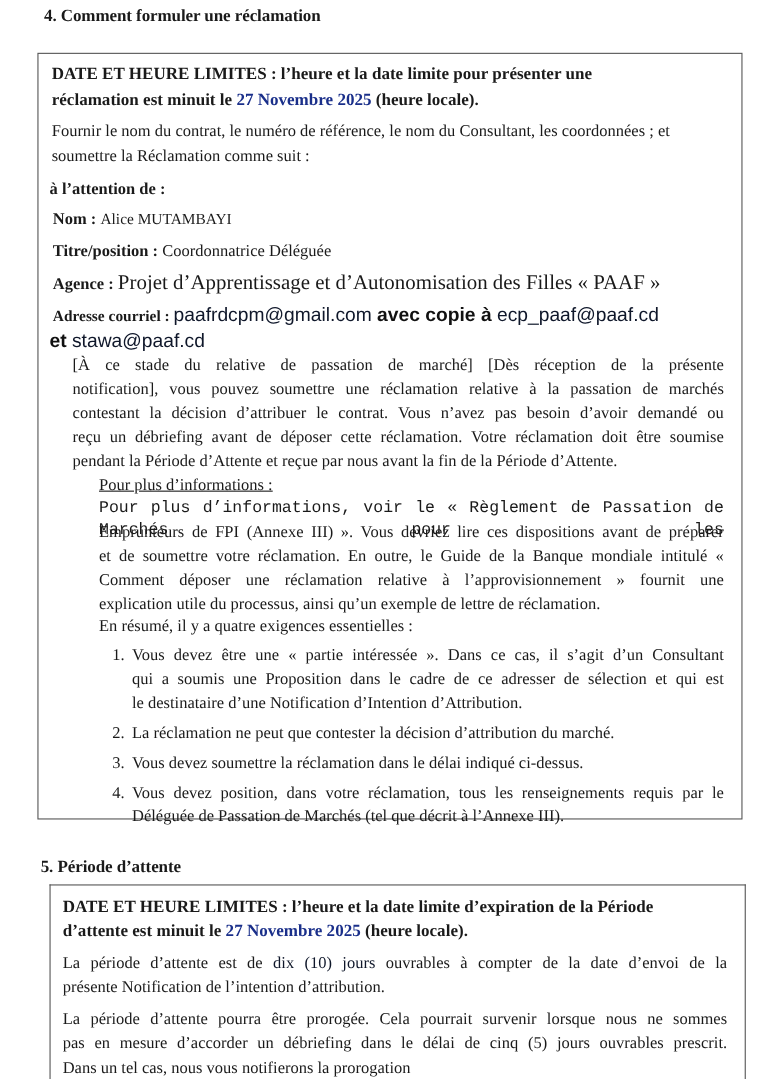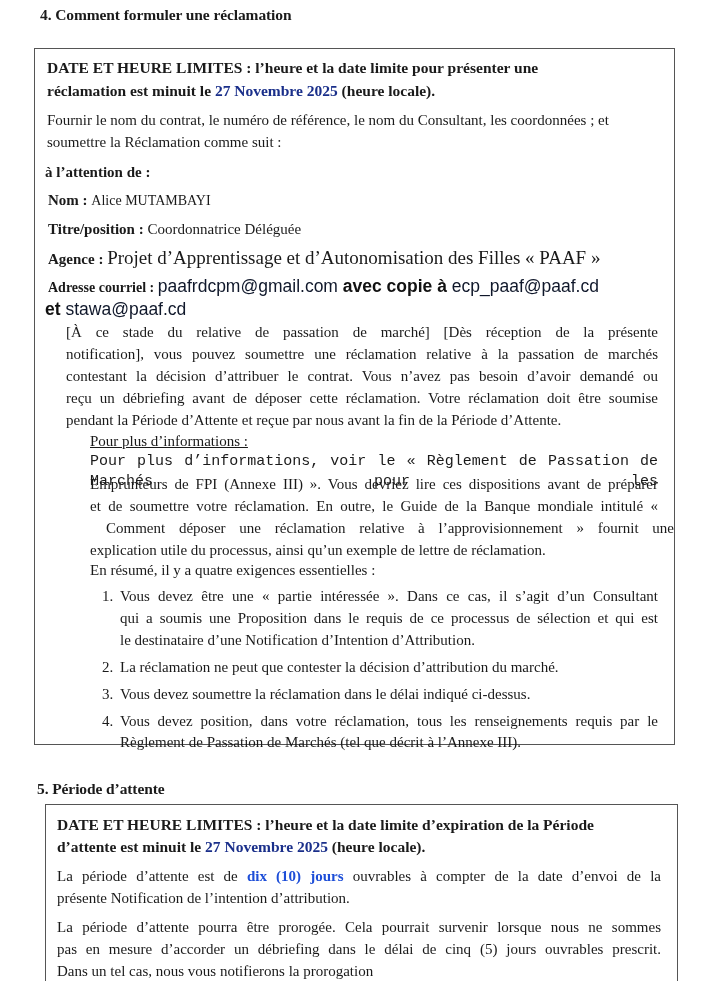--- a/index.html
+++ b/index.html
@@ -12,21 +12,21 @@
   .h { font-weight: bold; font-size: 15.5px; letter-spacing: -0.1px; }
   .box { position: absolute; border: 1.5px solid #555; background: #fff; }
   .line { position: absolute; white-space: nowrap; line-height: 20px; }
   .b { font-weight: bold; }
   .blue-date { color: #1a2f8a; font-weight: bold; }
   .sans-blue { font-family: Liberation Sans, sans-serif; color: #0f172a; font-size: 17.5px; }
   .sans-black { font-family: Liberation Sans, sans-serif; color: #111; font-weight: bold; font-size: 17.5px; }
   .small { font-size: 14px; }
   .just { text-align: justify; text-align-last: justify; white-space: normal; }
   .u { text-decoration: underline; }
-  .blue-bold { color: #1d4ed8; font-weight: bold; }
+  .blue-bold { color: #0f172a; font-weight: normal; }
 </style>
 </head>
 <body>
 
 <div class="abs h" style="left:40px; top:6px;">4.  Comment formuler une réclamation</div>
 
 <div class="box" style="left:34px; top:48px; width:639px; height:695px;"></div>
 
 <div class="line" style="left:47px; top:58px; font-size:15.5px;">
   <span class="b">DATE ET HEURE LIMITES : </span><span class="b">l’heure et la date limite pour présenter une</span>
@@ -63,39 +63,39 @@
 <div class="line just" style="left: 66px; top: 344px; width: 592px;">notification], vous pouvez soumettre une réclamation relative à la passation de marchés</div>
 <div class="line just" style="left: 66px; top: 366px; width: 592px;">contestant la décision d’attribuer le contrat. Vous n’avez pas besoin d’avoir demandé ou</div>
 <div class="line just" style="left: 66px; top: 388px; width: 592px;">reçu un débriefing avant de déposer cette réclamation. Votre réclamation doit être soumise</div>
 <div class="line" style="left: 66px; top: 410px;">pendant la Période d’Attente et reçue par nous avant la fin de la Période d’Attente.</div>
 
 <div class="line u" style="left: 90px; top: 431px;">Pour plus d’informations :</div>
 
 <div class="line just" style="left: 90px; top: 452px; width: 568px; font-family: Liberation Mono, monospace;">Pour plus d’informations, voir le « Règlement de Passation de Marchés pour les</div>
 <div class="line just" style="left: 90px; top: 474px; width: 568px;">Emprunteurs de FPI (Annexe III) ». Vous devriez lire ces dispositions avant de préparer</div>
 <div class="line just" style="left: 90px; top: 496px; width: 568px;">et de soumettre votre réclamation. En outre, le Guide de la Banque mondiale intitulé «</div>
-<div class="line just" style="left: 90px; top: 518px; width: 568px; margin-left: 16px;">Comment déposer une réclamation relative à l’approvisionnement » fournit une</div>
+<div class="line just" style="left: 90px; top: 518px; width: 568px;">Comment déposer une réclamation relative à l’approvisionnement » fournit une</div>
 <div class="line" style="left: 90px; top: 540px;">explication utile du processus, ainsi qu’un exemple de lettre de réclamation.</div>
 
 <div class="line" style="left: 90px; top: 560px;">En résumé, il y a quatre exigences essentielles :</div>
 
 <div>
   <div class="line" style="left: 102px; top: 586px;">1.</div>
   <div class="line just" style="left: 120px; top: 586px; width: 538px;">Vous devez être une « partie intéressée ». Dans ce cas, il s’agit d’un Consultant</div>
-  <div class="line just" style="left: 120px; top: 608px; width: 538px;">qui a soumis une Proposition dans le requis de ce processus de sélection et qui est</div>
+  <div class="line just" style="left: 120px; top: 608px; width: 538px;">qui a soumis une Proposition dans le cadre de ce adresser de sélection et qui est</div>
   <div class="line" style="left: 120px; top: 630px;">le destinataire d’une Notification d’Intention d’Attribution.</div>
 
   <div class="line" style="left: 102px; top: 657px;">2.</div>
   <div class="line" style="left: 120px; top: 657px;">La réclamation ne peut que contester la décision d’attribution du marché.</div>
 
 <div class="line" style="left: 102px; top: 684px;">3.</div>
     <div class="line" style="left: 120px; top: 684px;">Vous devez soumettre la réclamation dans le délai indiqué ci-dessus.</div>
     <div class="line" style="left: 102px; top: 711px;">4.</div>
     <div class="line just" style="left: 120px; top: 711px; width: 538px;">Vous devez position, dans votre réclamation, tous les renseignements requis par le</div>
-    <div class="line" style="left: 120px; top: 732px;">Règlement de Passation de Marchés (tel que décrit à l’Annexe III).</div>
+    <div class="line" style="left: 120px; top: 732px;">Déléguée de Passation de Marchés (tel que décrit à l’Annexe III).</div>
   </div>
 
 <style>
 </style>
 
 <div id="req-fix"></div>
 
 <div class="abs h" style="left:37px; top:780px;">5.  Période d’attente</div>
 
 <div class="box" style="left:45px; top:804px; width:631px; height:200px; border-bottom:none;"></div>

